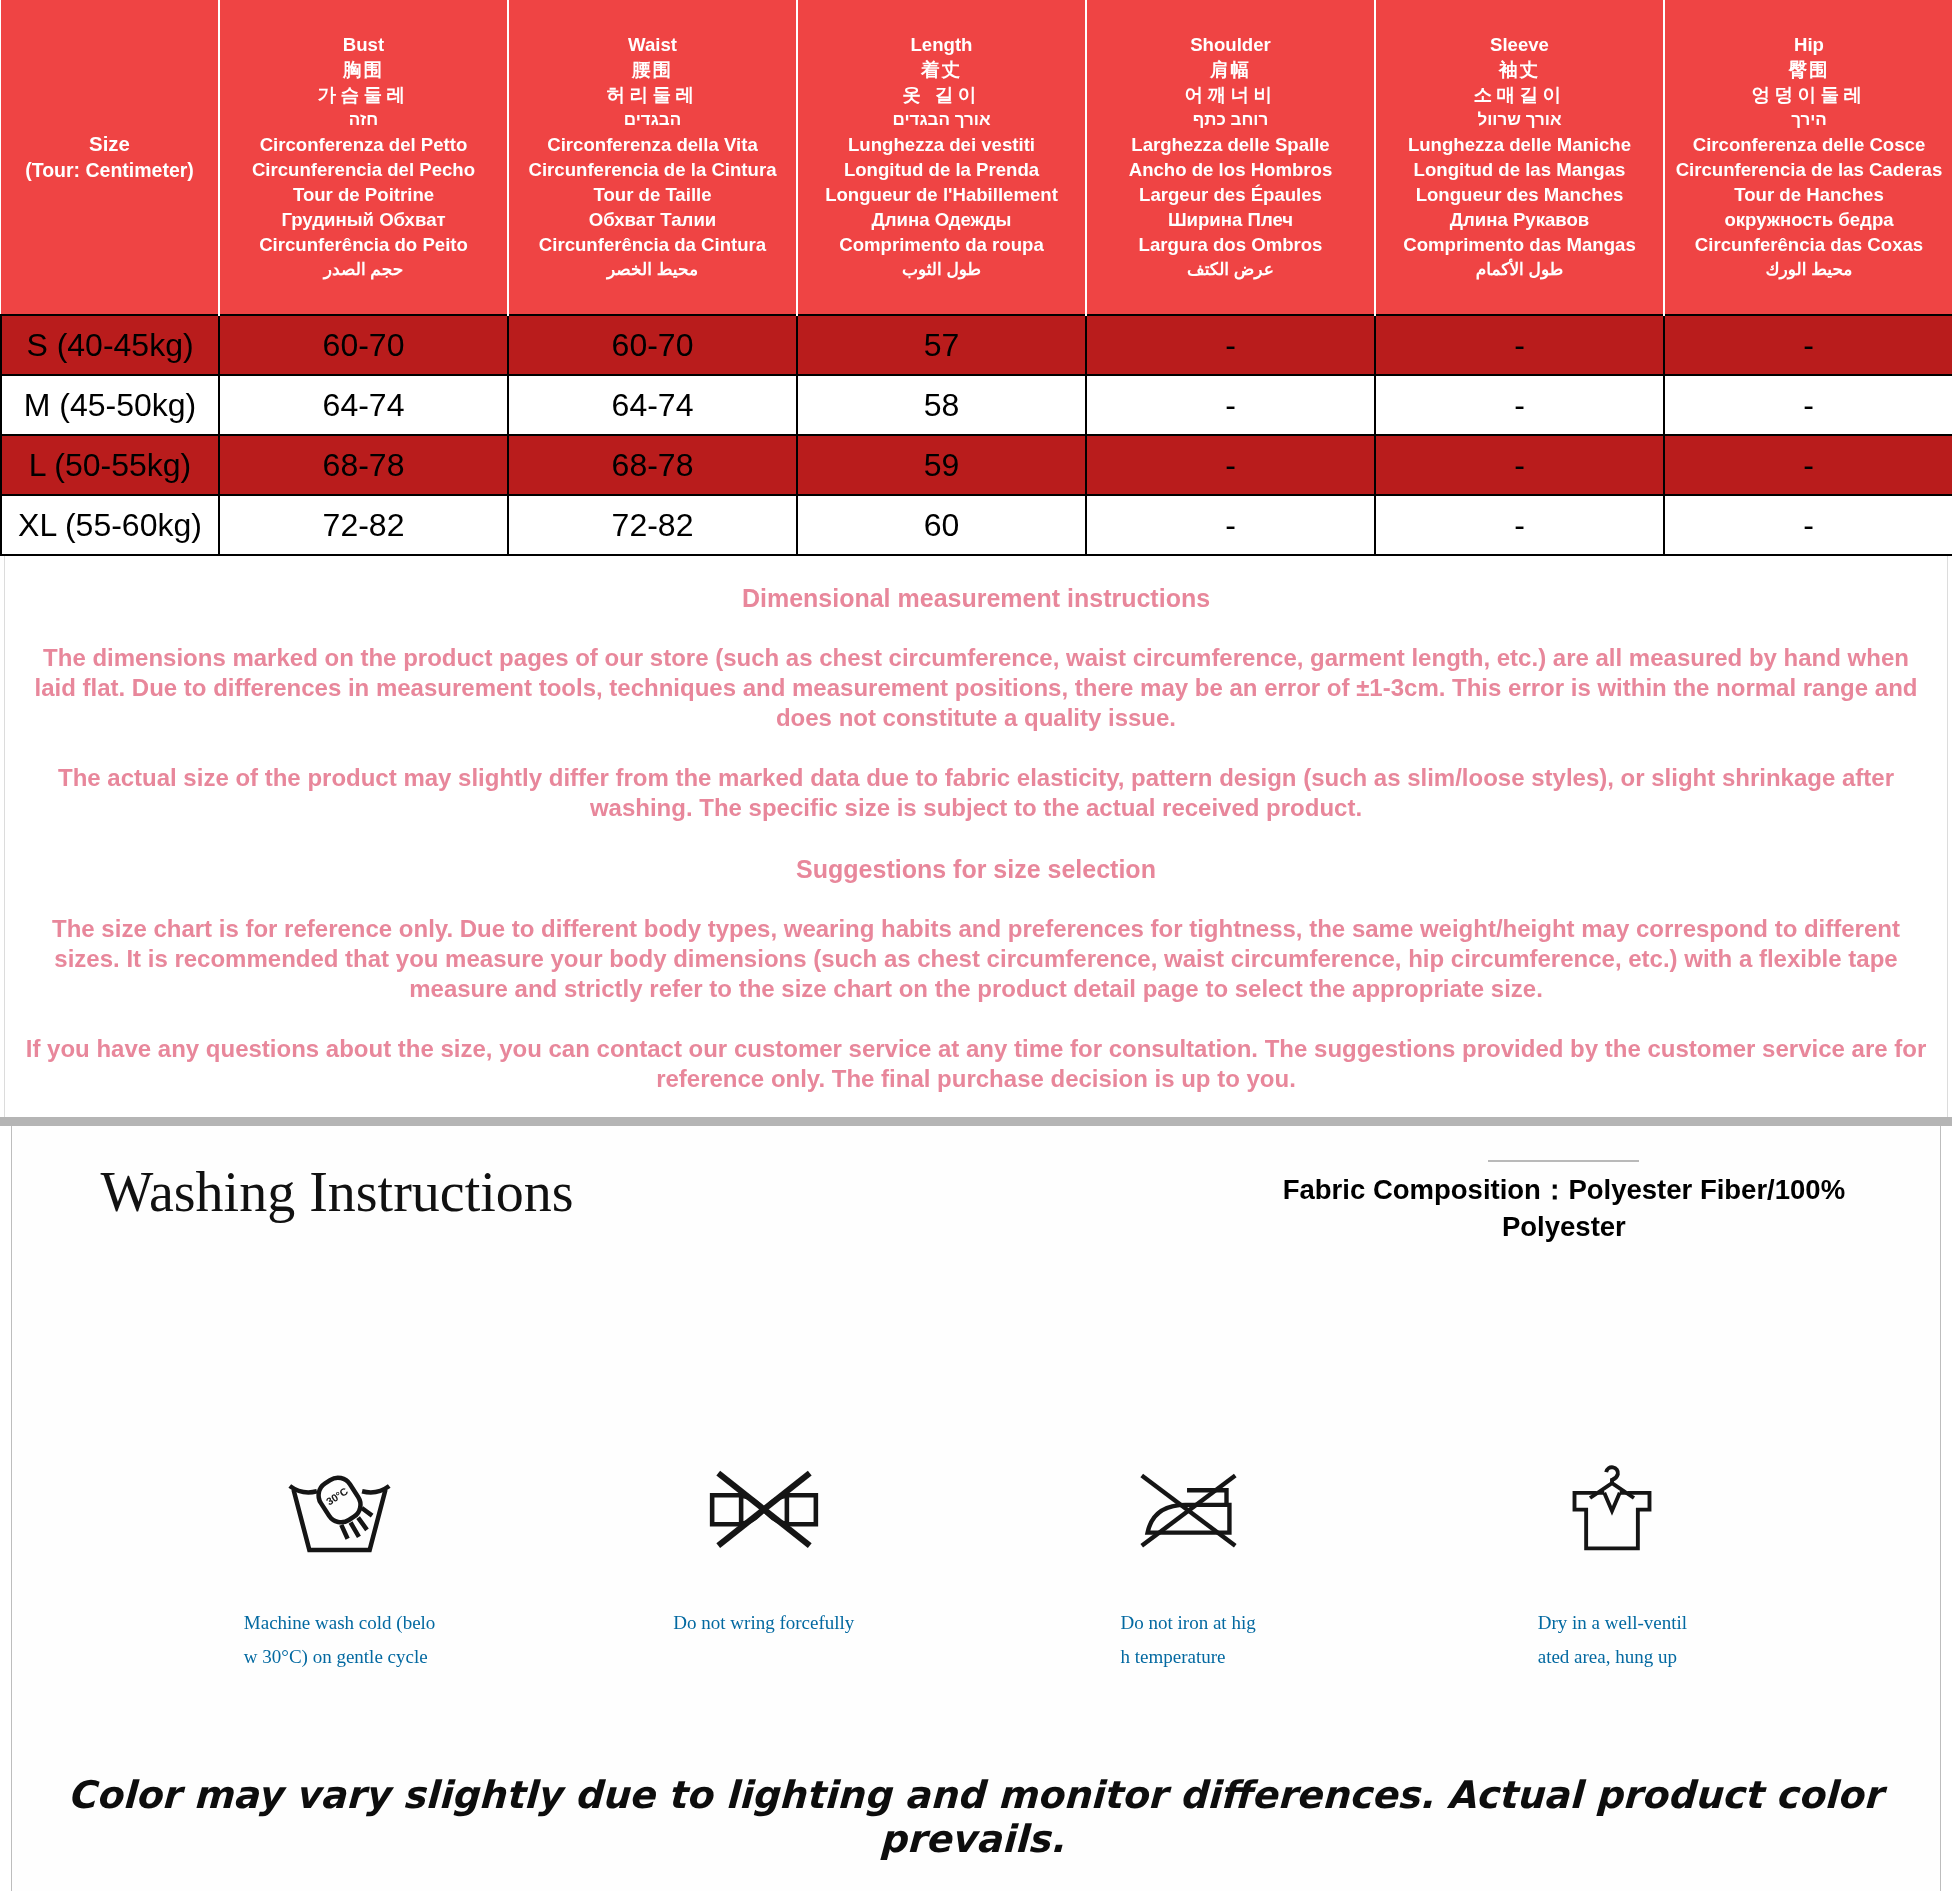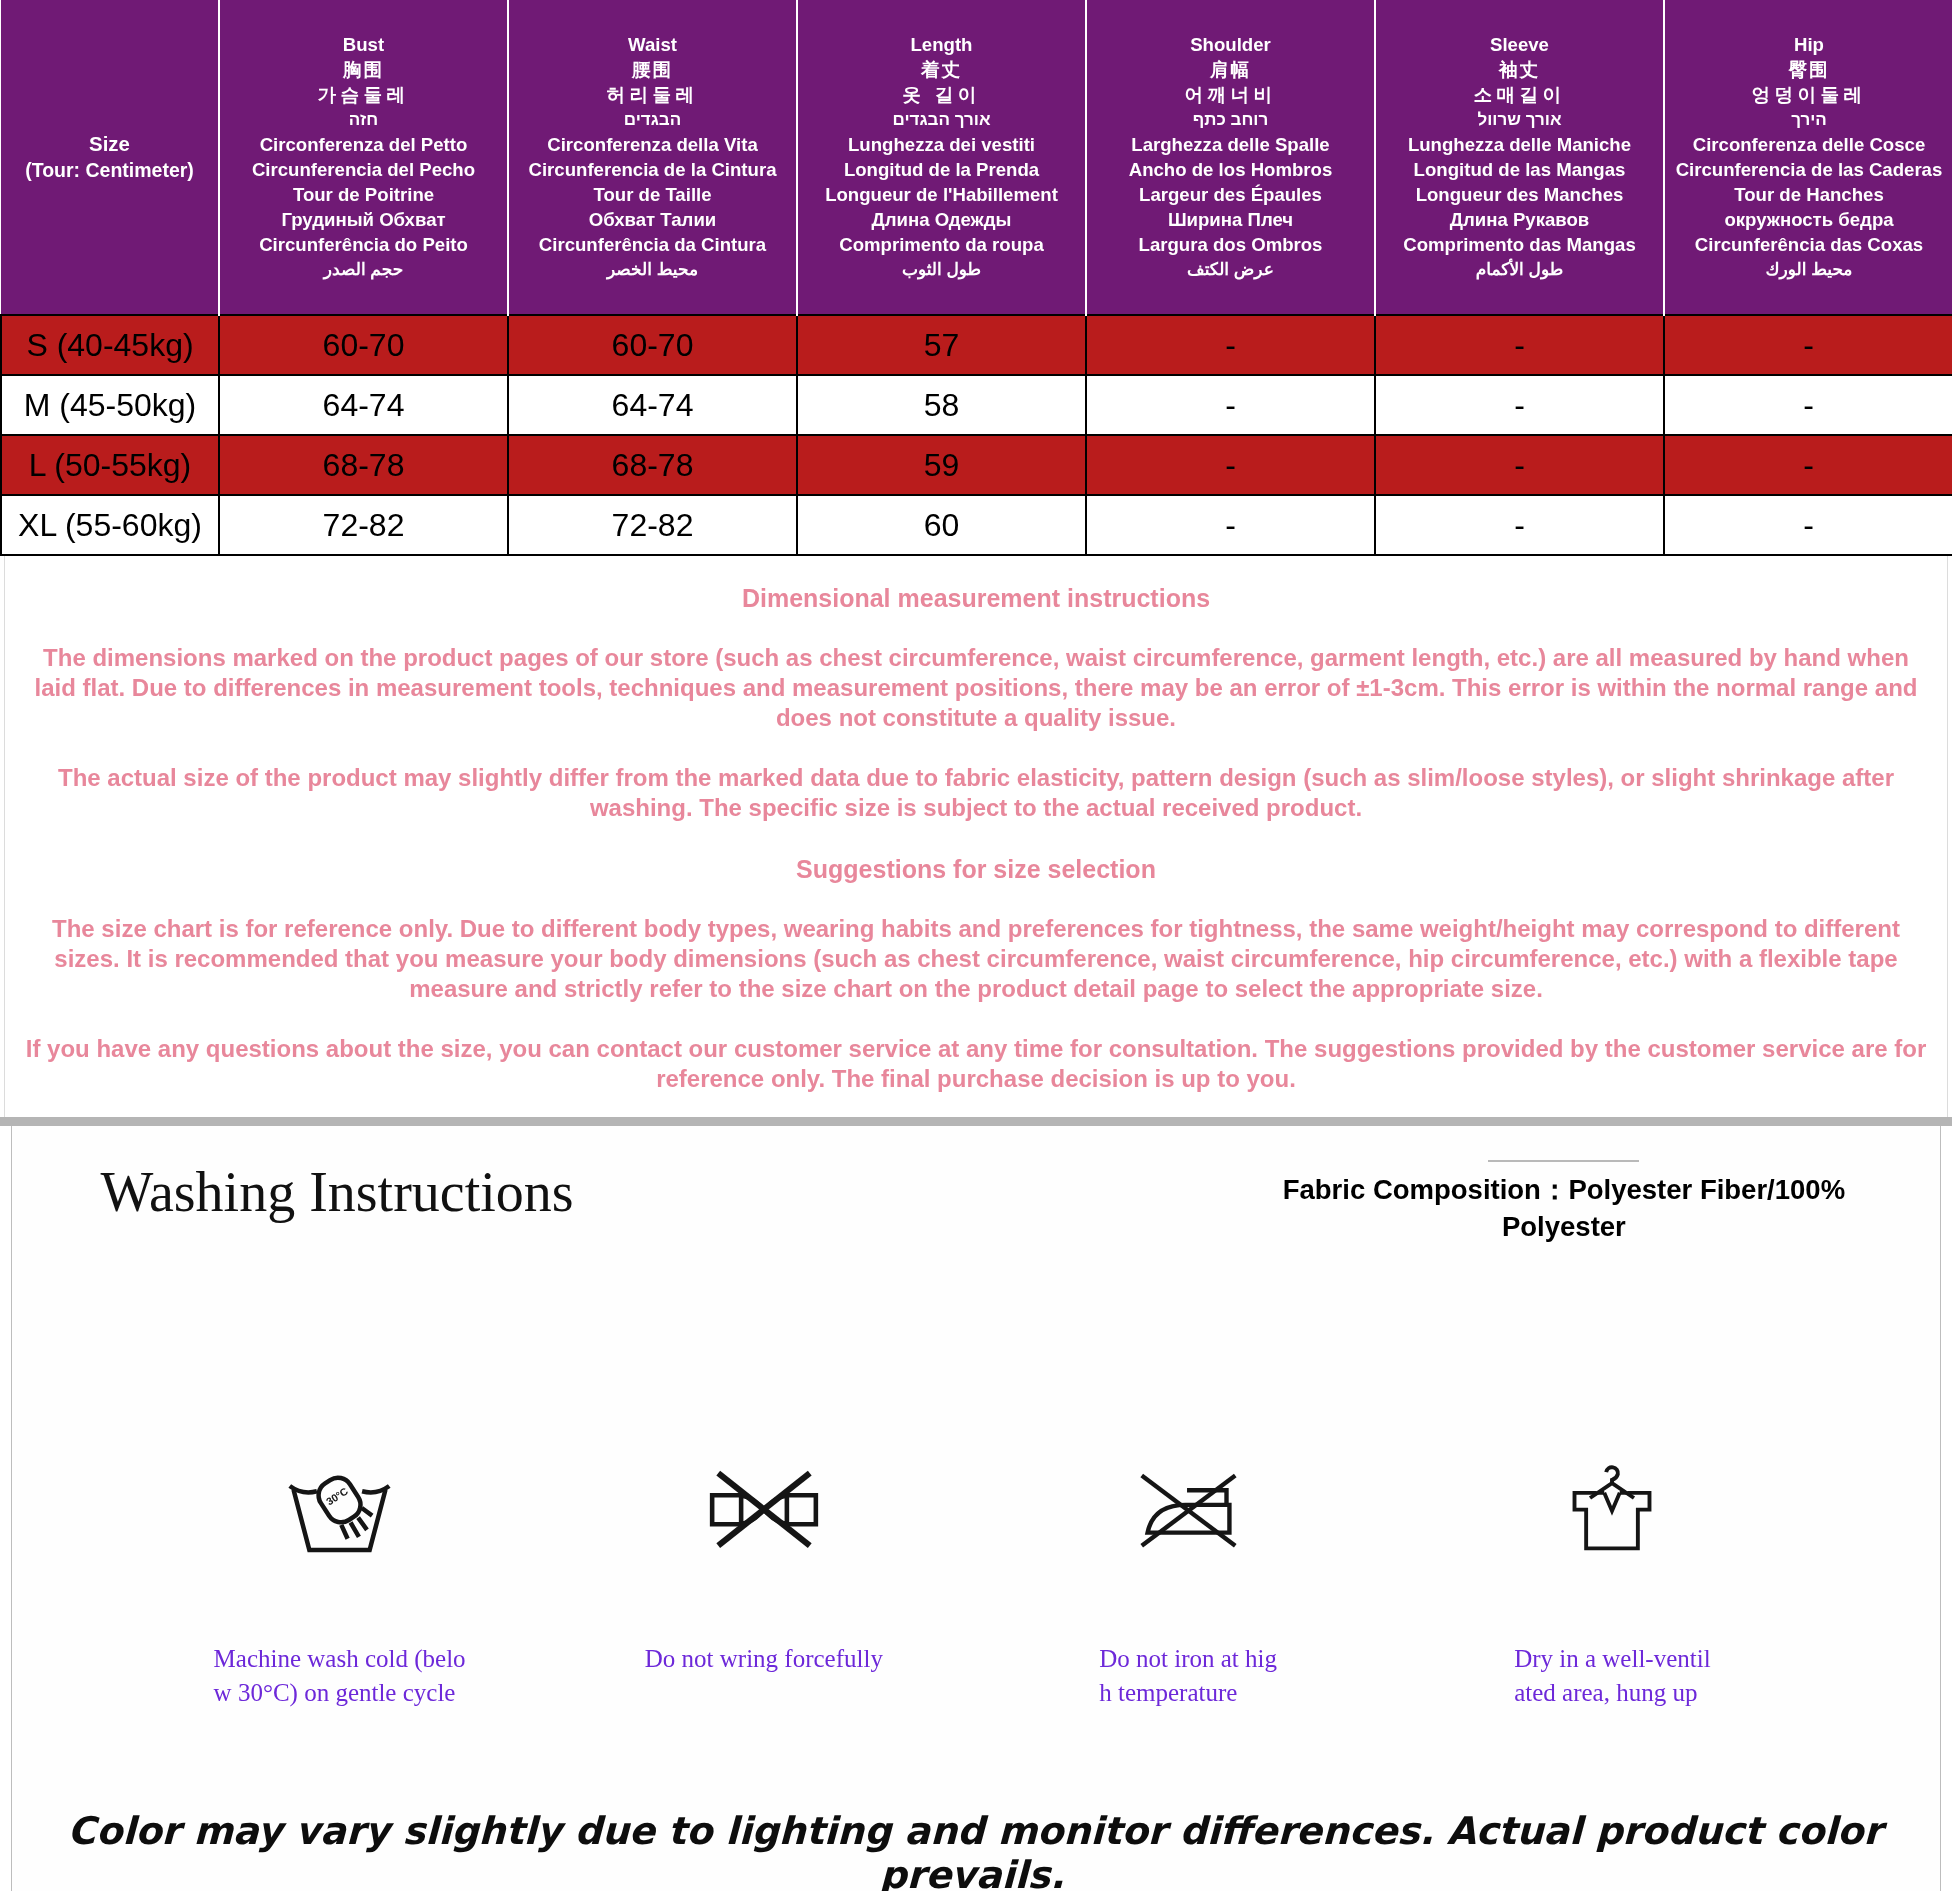--- a/index.html
+++ b/index.html
@@ -2,21 +2,21 @@
 <html style="font-size:14px"><head>
 <meta charset="utf-8">
 <style>
   html,body{margin:0;padding:0;background:#ffffff;}
   .page{width:1952px;height:1891px;overflow:hidden;background:#ffffff;
         font-family:"Liberation Sans", sans-serif;position:relative;}
 
   
   table.size-table{border-collapse:collapse;width:1952px;table-layout:fixed;}
   col.c-size{width:218px;} col.c-meas{width:289px;}
-  th{background:#701a75;color:#ffffff;vertical-align:middle;
+  th{background:#ef4444;color:#ffffff;vertical-align:middle;
      border-right:2.7px solid #ffffff;padding:10.6px 5.3px;height:293px;}
   th:last-child{border-right:none;}
   .ln{font-size:18.6px;font-weight:bold;line-height:25px;text-align:center;}
   .ln.zh{letter-spacing:1.8px;}
   .ln.ko{letter-spacing:4.4px;}
   .ln.he,.ln.ar{font-size:17px;}
   .size-th-line1{font-size:20.4px;font-weight:bold;line-height:26.6px;text-align:center;}
   .size-th-line2{font-size:19.5px;font-weight:bold;line-height:26.6px;text-align:center;}
   td{border:2.7px solid #000000;text-align:center;vertical-align:middle;
      font-size:32px;color:#000000;height:56px;background:#ffffff;font-weight:400;}
@@ -40,22 +40,22 @@
   .wash-title{font-family:"Liberation Serif", serif;font-size:56px;color:#111;
               margin:0;font-weight:500;}
   .fabric{width:585px;text-align:center;}
   .fabric-rule{width:151px;height:1.8px;background:#b9b9b9;margin:0 auto 8.9px auto;}
   .fabric-text{font-size:27.5px;font-weight:bold;color:#000;line-height:37px;}
 
   .icons-row{display:flex;justify-content:space-between;padding:0 133px;margin-top:197px;}
   .wash-item{width:390px;display:flex;flex-direction:column;align-items:center;}
   .icon-box{height:133px;display:flex;align-items:center;justify-content:center;}
   .care-icon{stroke:#151515;fill:none;stroke-width:6;}
-  .wash-label{margin-top:67px;font-family:"Liberation Serif", serif;font-size:25px;
-              line-height:34px;color:#6d28d9;text-align:left;display:inline-block;}
+  .wash-label{margin-top:31px;font-family:"Liberation Serif", serif;font-size:19px;
+              line-height:34px;color:#0369a1;text-align:left;display:inline-block;}
   .wash-footer{margin-top:99px;text-align:center;font-family:"DejaVu Sans", sans-serif;
                font-size:38px;font-weight:bold;font-style:italic;color:#0d0d0d;
                transform:skewX(-4deg);}
 </style>
 </head>
 <body>
 
 <div class="page">
 
   <table class="size-table">

